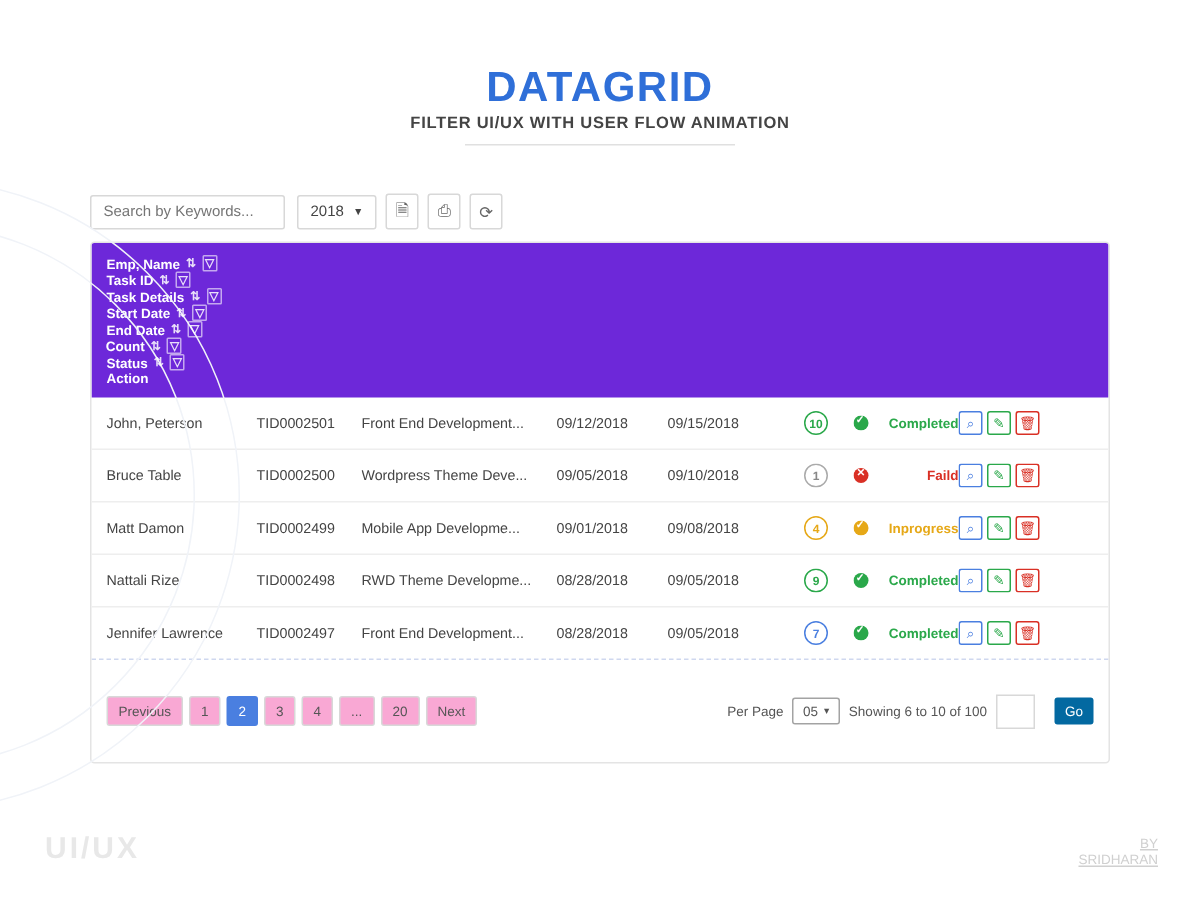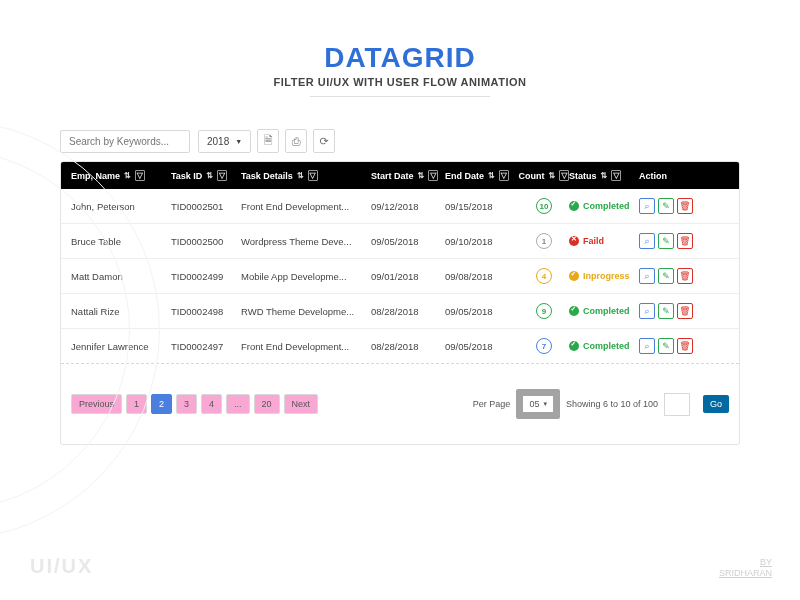--- a/index.html
+++ b/index.html
@@ -8,56 +8,56 @@
   .title { font-size: 28px; font-weight: 800; color: #2f6fd8; letter-spacing: 1px; }
   .subtitle { font-size: 11px; font-weight: 700; color: #444; letter-spacing: 0.5px; margin-top: 2px; }
   .hr { width: 180px; height: 1px; background: #e0e0e0; margin: 8px auto 0; }
   .container { width: 680px; margin: 24px auto 0; }
   .toolbar { display: flex; align-items: center; margin-bottom: 8px; }
   .table-title { font-size: 13px; font-weight: 700; color: #333; flex: 1; }
   .search { border: 1px solid #d8d8d8; border-radius: 2px; padding: 5px 8px; font-size: 10px; color: #999; width: 130px; }
   .year-sel { margin-left: 8px; border: 1px solid #d8d8d8; border-radius: 2px; padding: 5px 8px; font-size: 10px; color: #444; display: flex; align-items: center; gap: 6px; }
   .icon-btn { margin-left: 6px; border: 1px solid #d8d8d8; border-radius: 2px; width: 22px; height: 24px; display: flex; align-items: center; justify-content: center; font-size: 11px; color: #666; cursor: pointer; }
   .grid { border: 1px solid #e4e4e4; border-radius: 3px; overflow: hidden; }
-  .thead { display: flex; background: #000000; color: #fff; font-size: 9px; font-weight: 700; padding: 8px 10px; }
+  .thead { display: flex; background: #6d28d9; color: #fff; font-size: 9px; font-weight: 700; padding: 8px 10px; flex-direction: column; }
   .th { display: flex; align-items: center; gap: 3px; }
   .sort-ic, .filter-ic { font-size: 8px; opacity: 0.85; border: 0.5px solid rgba(255,255,255,0.7); border-radius: 1px; padding: 0 1px; }
   .sort-ic { border: none; }
   .c-name { width: 100px; }
   .c-tid { width: 70px; }
   .c-det { width: 130px; }
   .c-sd { width: 74px; }
   .c-ed { width: 74px; }
   .c-cnt { width: 50px; text-align:center; justify-content:center;}
   .c-stat { width: 70px; }
   .c-act { width: 66px; }
   .tr { display: flex; align-items: center; font-size: 9.5px; color: #444; padding: 9px 10px; border-bottom: 1px solid #eee; }
   .tr:last-child { border-bottom: none; }
   .td { overflow: hidden; white-space: nowrap; text-overflow: ellipsis; }
   .count-badge { width: 16px; height: 16px; border-radius: 50%; border: 1.5px solid; display: inline-flex; align-items: center; justify-content: center; font-size: 8px; font-weight: 600; }
   .cb-green { border-color: #2aa84a; color: #2aa84a; }
   .cb-gray { border-color: #aaa; color: #888; }
   .cb-yellow { border-color: #e6a817; color: #e6a817; }
   .cb-blue { border-color: #4a7fe0; color: #4a7fe0; }
-  .status { display: flex; align-items: center; gap: 4px; font-size: 9px; font-weight: 600; }
+  .status { display: flex; align-items: center; gap: 4px; font-size: 9px; font-weight: 600; justify-content: space-between; }
   .st-dot { width: 10px; height: 10px; border-radius: 50%; display: inline-block; position: relative; }
   .st-dot::after { content: "✓"; color: #fff; font-size: 7px; position: absolute; top: -1px; left: 1.5px; }
   .st-comp .st-dot { background: #2aa84a; } .st-comp { color: #2aa84a; }
   .st-fail .st-dot { background: #d93025; } .st-fail .st-dot::after { content:"✕"; left:2px; } .st-fail { color: #d93025; }
   .st-prog .st-dot { background: #e6a817; } .st-prog { color: #e6a817; }
   .actions { display: flex; gap: 3px; }
   .act { width: 16px; height: 16px; border-radius: 2px; border: 1px solid; display: flex; align-items: center; justify-content: center; font-size: 9px; cursor: pointer; }
   .act-view { border-color: #4a7fe0; color: #4a7fe0; }
   .act-edit { border-color: #2aa84a; color: #2aa84a; }
   .act-del { border-color: #d93025; color: #d93025; }
   .footer { display: flex; align-items: center; padding: 8px 10px; font-size: 9px; color: #555; border-top: 1px dashed #cfd8ef; }
   .pgbtn { border: 1px solid #d8d8d8; border-radius: 2px; padding: 4px 7px; margin-right: 4px; cursor: pointer; background:#f9a8d4; }
   .pgbtn.active { background: #4a7fe0; color: #fff; border-color: #4a7fe0; }
   .spacer { flex: 1; }
-  .pp-sel { border: 7px solid #a3a3a3; border-radius: 2px; padding: 3px 6px; margin: 17px 6px; display: inline-flex; align-items: center; gap: 4px; }
+  .pp-sel { border: 1px solid #a3a3a3; border-radius: 2px; padding: 3px 6px; margin: 17px 6px; display: inline-flex; align-items: center; gap: 4px; }
   .go { background: #0369a1; color: #fff; border-radius: 2px; padding: 4px 7px; margin-left: 13px; cursor: pointer; }
   .inputbox { border:1px solid #d8d8d8; width:26px; padding:3px; margin-left:6px; }
   .watermark-l { position: absolute; left: 30px; bottom: 22px; color: #e8e8e8; font-size: 20px; font-weight: 600; letter-spacing: 2px; }
   .watermark-r { position: absolute; right: 28px; bottom: 20px; color: #d0d0d0; font-size: 9px; text-align: right; line-height: 1.3; text-decoration: underline; }
   .circle-bg { position:absolute; left:-260px; top:120px; width:420px; height:420px; border:1px solid #f0f3f8; border-radius:50%; }
   .circle-bg2 { position:absolute; left:-230px; top:150px; width:360px; height:360px; border:1px solid #f0f3f8; border-radius:50%; }
   .caret { font-size:7px; }
 </style>
 </head>
 <body>

